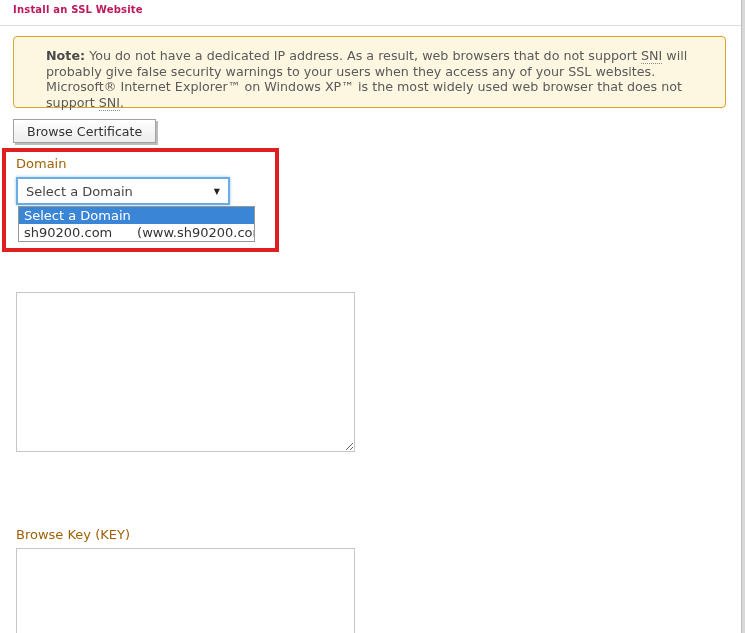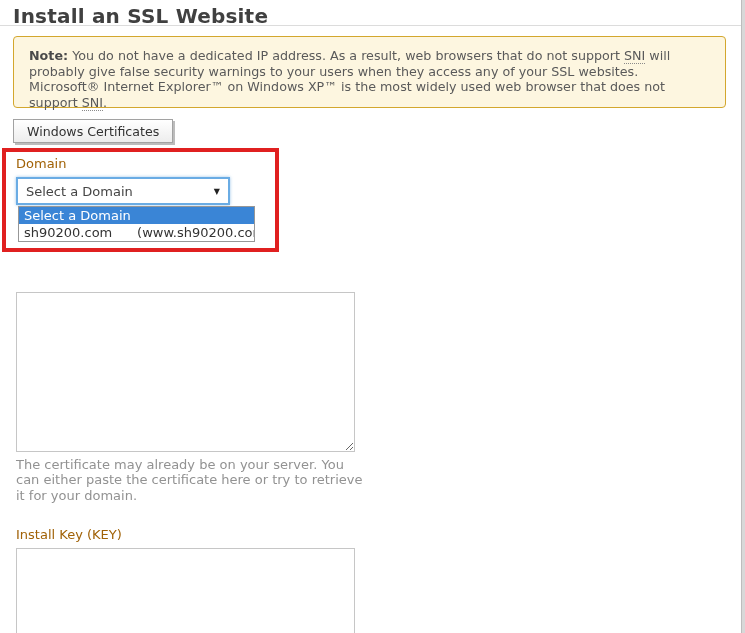--- a/index.html
+++ b/index.html
@@ -10,44 +10,44 @@
     overflow: hidden;
     background: #ffffff;
     font-family: "DejaVu Sans", "Liberation Sans", sans-serif;
     color: #555555;
   }
   .page-title {
     position: absolute;
     left: 13px;
     top: 4px;
     margin: 0;
-    font-size: 20px;
+    font-size: 10px;
     font-weight: bold;
-    color: #404040;
+    color: #be185d;
     letter-spacing: 0.2px;
   }
   .title-rule {
     position: absolute;
     left: 0;
     top: 25px;
     width: 741px;
     height: 0;
     border-bottom: 1px solid #dcdcdc;
   }
   .note-box {
     position: absolute;
     left: 13px;
     top: 36px;
     width: 713px;
     height: 72px;
     box-sizing: border-box;
     background: #fdf6e0;
     border: 1px solid #d3a72e;
     border-radius: 4px;
-    padding: 11px 15px;
+    padding: 11px 32px;
     font-size: 12.7px;
     line-height: 15.6px;
     color: #5a5a5a;
   }
   .note-box b { color: #4a4a4a; }
   .abbr { border-bottom: 1px dotted #8a8a8a; }
   .btn {
     position: absolute;
     left: 13px;
     top: 119px;
@@ -164,39 +164,38 @@
 </head>
 <body>
 
 <div class="screen">
 
   <h1 class="page-title">Install an SSL Website</h1>
   <div class="title-rule"></div>
 
   <div class="note-box"><b>Note:</b><span> You do not have a dedicated IP address. As a result, web browsers that do not support </span><span class="abbr">SNI</span><span> will probably give false security warnings to your users when they access any of your SSL websites. Microsoft® Internet Explorer™ on Windows XP™ is the most widely used web browser that does not support </span><span class="abbr">SNI</span><span>.</span></div>
 
-  <button class="btn">Windows Certificates</button>
+  <button class="btn">Browse Certificate</button>
 
   <div class="field-label domain-label">Domain</div>
 
   <div class="select-box">
     <span class="select-value">Select a Domain</span>
     <span class="caret">▼</span>
   </div>
 
   <div class="dropdown">
     <div class="option option-highlight">Select a Domain</div>
     <div class="option">sh90200.com      (www.sh90200.com)</div>
   </div>
 
   <div class="red-annotation"></div>
 
   <div class="field-label cert-label">Certificate: (CRT)</div>
   <textarea class="ta cert-textarea" value="" style=""></textarea>
 
-  <div class="help-text">The certificate may already be on your server. You can either paste the certificate here or try to retrieve it for your domain.</div>
-
-  <div class="field-label pk-label">Install Key (KEY)</div>
+
+  <div class="field-label pk-label">Browse Key (KEY)</div>
   <textarea class="ta pk-textarea" value="" style=""></textarea>
 
   <div class="scrollbar-strip"></div>
 
 </div>
 
 </body></html>

